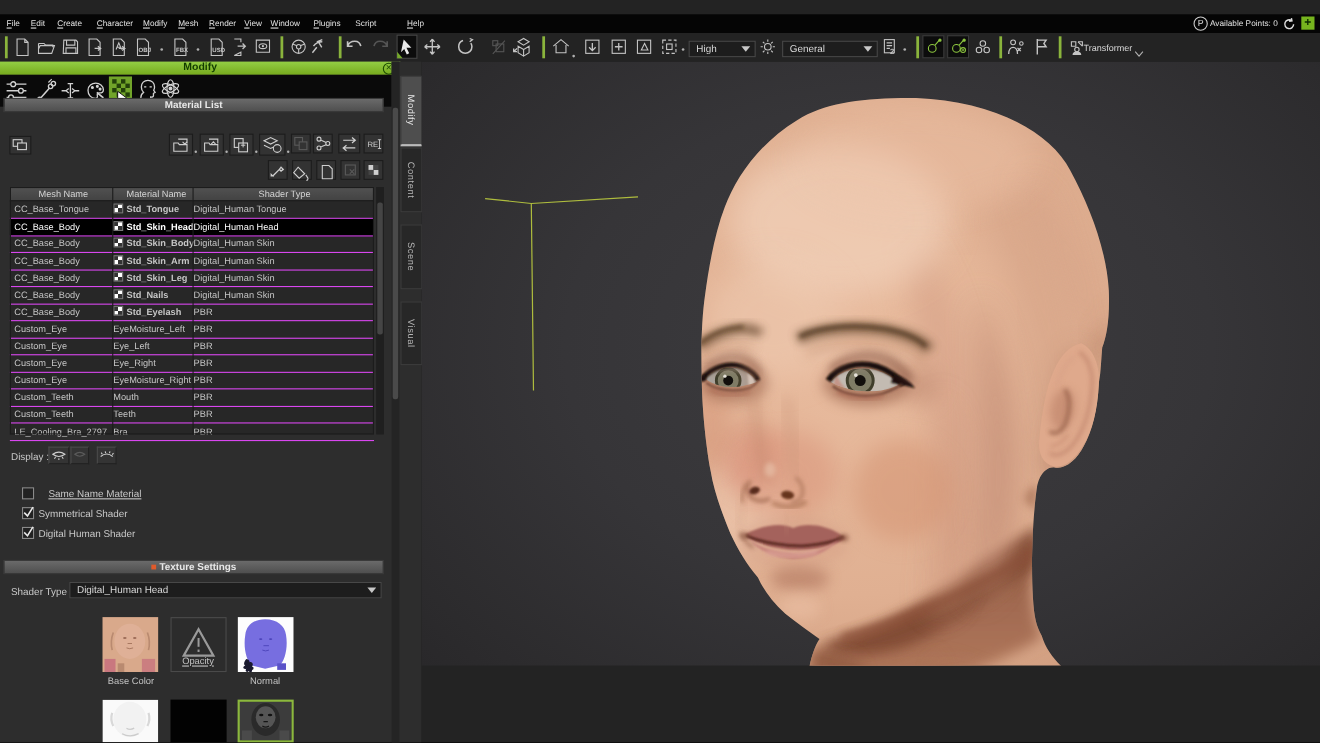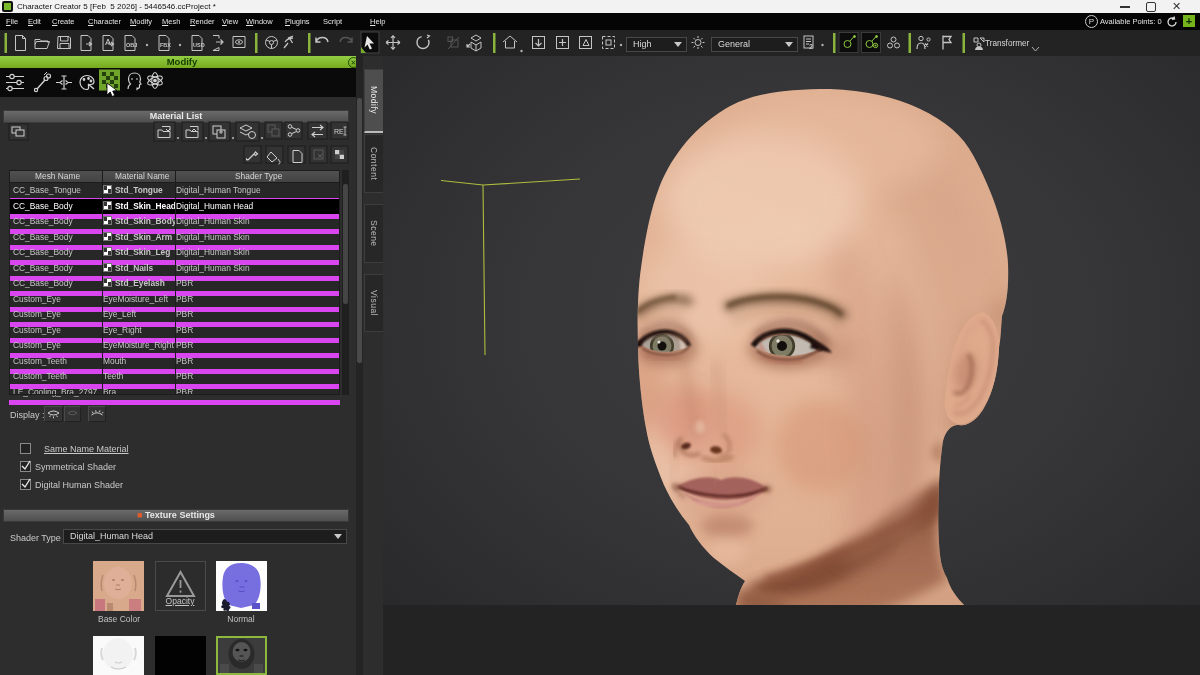--- a/index.html
+++ b/index.html
@@ -23,21 +23,21 @@
   
   #panel{left:0;top:56px;width:364px;height:619px;background:#2d2d2d;}
   #modhdr{left:0;top:0;width:364px;height:12px;background:linear-gradient(#93ce44,#76aa1d);
     color:#123b00;font-weight:bold;font-size:9.5px;line-height:12px;text-align:center;}
   #iconrow{left:0;top:12px;width:364px;height:29px;background:#0a0a0a;}
   .btn{position:absolute;background:#343434;border:1px solid #222;border-top-color:#4a4a4a;border-left-color:#4a4a4a;}
   .hdrbar{position:absolute;left:3px;width:344px;height:11px;background:linear-gradient(#6a6a6a,#4f4f4f);
     border:1px solid #3a3a3a;color:#e8e8e8;font-weight:bold;font-size:9px;line-height:11px;text-align:center;}
   
   #mtable{left:9px;top:114px;width:331px;height:225px;background:#272727;font-size:8.4px;color:#c6c6c6;}
-  .trow{position:absolute;left:0;width:331px;height:15px;border-bottom:5px solid #d946ef;line-height:15px;}
+  .trow{position:absolute;left:0;width:331px;height:15px;border-bottom:1px solid #d946ef;line-height:15px;}
   .c1{position:absolute;left:4px;top:0;}
   .c2{position:absolute;left:94px;top:0;}
   .c3{position:absolute;left:167px;top:0;}
   .colb{position:absolute;top:0;width:1px;height:100%;background:#1c1c1c;}
   .swatch{display:inline-block;width:7px;height:7px;vertical-align:-1px;margin-right:3px;
     background:conic-gradient(#fff 0 25%,#333 0 50%,#fff 0 75%,#333 0);border:1px solid #777;}
   
   .lbl{position:absolute;color:#c9c9c9;font-size:9px;}
   .cb{position:absolute;width:9px;height:9px;background:#222;border:1px solid #8a8a8a;}
   fieldset{position:absolute;border:1px solid #5a5a5a;margin:0;padding:0;}
@@ -49,29 +49,20 @@
   .vtab{position:absolute;left:8px;width:18px;background:#272727;border:1px solid #3d3d3d;
     color:#b8b8b8;font-size:8.5px;display:flex;align-items:center;justify-content:center;}
   .vtab span{writing-mode:vertical-rl;white-space:nowrap;letter-spacing:0.5px;}
   
   #viewport{left:383px;top:56px;width:817px;height:549px;overflow:hidden;}
 </style>
 </head>
 <body>
 <div id="root">
 
-  <div class="abs" id="titlebar">
-    <div class="abs" style="left:2px;top:1px;width:11px;height:11px;background:#111;border-radius:2px;">
-      <div class="abs" style="left:2px;top:2px;width:7px;height:7px;background:#7ab82c;"></div>
-    </div>
-    <div class="abs" style="left:17px;top:0;">Character Creator 5 [Feb&nbsp; 5 2026] - 5446546.ccProject *</div>
-    <div class="abs" style="left:1120px;top:6px;width:10px;height:1.5px;background:#333;"></div>
-    <div class="abs" style="left:1146px;top:2px;width:8px;height:8px;border:1.2px solid #333;border-radius:2px;"></div>
-    <div class="abs" style="left:1172px;top:1px;width:11px;height:11px;font-size:11px;line-height:11px;color:#333;">✕</div>
-  </div>
 
   <div class="abs" id="menubar">
     <span class="mi" style="left:6px"><u>F</u>ile</span>
     <span class="mi" style="left:28px"><u>E</u>dit</span>
     <span class="mi" style="left:52px"><u>C</u>reate</span>
     <span class="mi" style="left:88px"><u>C</u>haracter</span>
     <span class="mi" style="left:130px"><u>M</u>odify</span>
     <span class="mi" style="left:162px"><u>M</u>esh</span>
     <span class="mi" style="left:190px"><u>R</u>ender</span>
     <span class="mi" style="left:222px"><u>V</u>iew</span>
@@ -259,21 +250,21 @@
         <g stroke="#d2d2d2" fill="none" stroke-width="1.1">
           <ellipse cx="155" cy="12.5" rx="8" ry="3.2" transform="rotate(25 155 12.5)"></ellipse>
           <ellipse cx="155" cy="12.5" rx="8" ry="3.2" transform="rotate(-25 155 12.5)"></ellipse>
           <ellipse cx="155" cy="12.5" rx="8" ry="3.2" transform="rotate(90 155 12.5)"></ellipse>
           <circle cx="155" cy="12.5" r="1.3" fill="#d2d2d2"></circle>
         </g>
 
         <path d="M107 15 l0 12 l3.2 -3 l2 4.5 l2.5 -1.2 l-2 -4.3 l4.3 -0.5 z" fill="#fff" stroke="#000" stroke-width="0.8"></path>
       </svg>
     </div>
-    <div class="hdrbar" style="top:54px;">Material List</div>
+    <div class="hdrbar" style="top:33px;">Material List</div>
 
     <div id="mlbtns">
       <svg class="abs" style="left:0;top:62px" width="364" height="50" viewBox="0 0 364 50">
         <g fill="#333" stroke="#1c1c1c">
           <rect x="9" y="6" width="19" height="16"></rect>
           <rect x="154" y="4" width="21" height="19"></rect>
             <rect x="182" y="4" width="21" height="19"></rect>
           <rect x="209" y="4" width="21" height="19"></rect>
             <rect x="236" y="4" width="23" height="19"></rect>
           <rect x="265" y="4" width="17" height="17"></rect>

